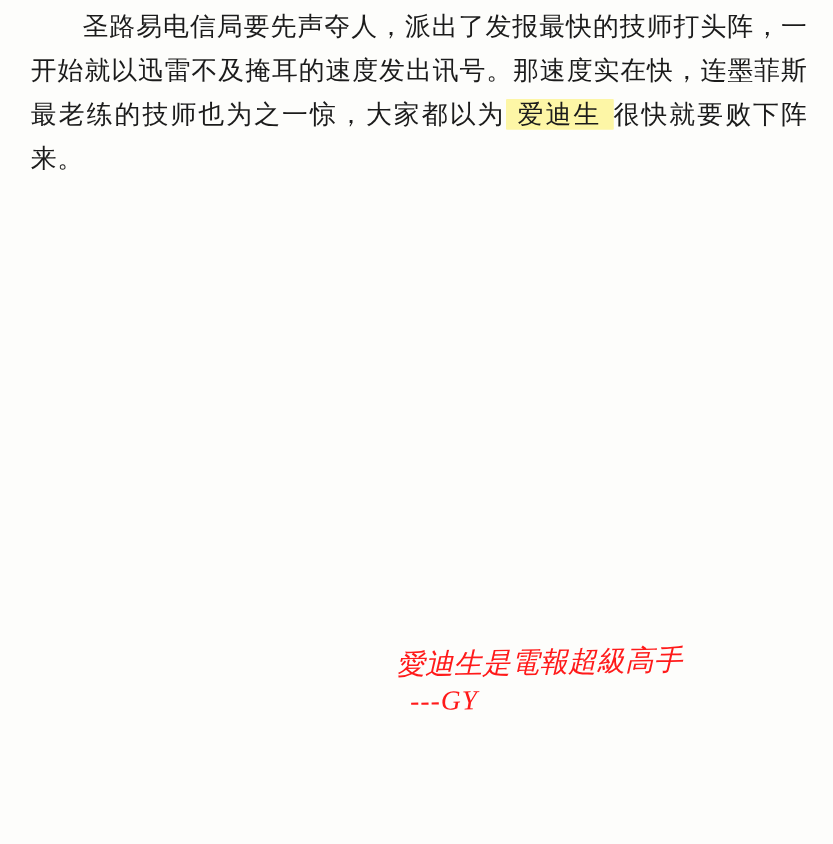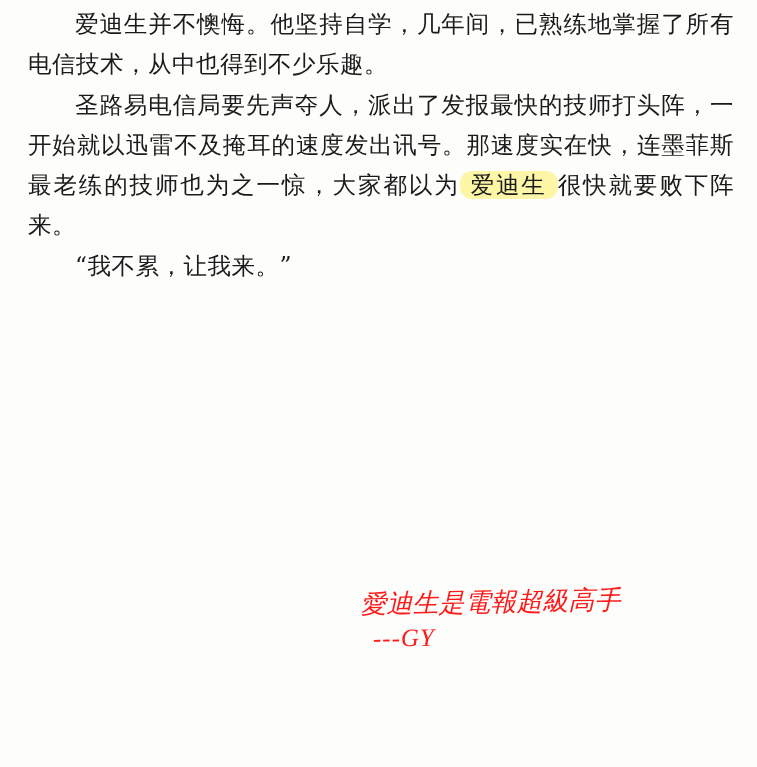--- a/index.html
+++ b/index.html
@@ -34,21 +34,21 @@
     text-indent: 2em;
     letter-spacing: 0.5px;
     font-family: "DejaVu Serif", serif;
   }
   p.para.quote {
     text-indent: 2em;
   }
   .hl {
     background: #fdf6a6;
     padding: 0 11px;
-    border-radius: 12px;
+    border-radius: 1px;
   }
   .sup {
     font-size: 14px;
     vertical-align: super;
     line-height: 0;
   }
   .annotation {
     position: absolute;
     left: 360px;
     top: 588px;
@@ -67,23 +67,21 @@
     font-size: 25px;
     letter-spacing: 1px;
   }
 </style>
 </head>
 <body>
 
 <div class="page">
 
   <div class="text-column">
-    <p class="para">爱迪生并不懊悔。他坚持自学，几年间，已熟练地掌握了所有电信技术，从中也得到不少乐趣。</p>
     <p class="para">圣路易电信局要先声夺人，派出了发报最快的技师打头阵，一开始就以迅雷不及掩耳的速度发出讯号。那速度实在快，连墨菲斯最老练的技师也为之一惊，大家都以为<span class="hl">爱迪生</span>很快就要败下阵来。</p>
-    <p class="para quote">“我不累，让我来。”</p>
   </div>
 
   <div class="annotation">
     <span>愛迪生是電報超級高手</span>
     <span class="sig">---GY</span>
   </div>
 
 </div>
 
 </body></html>

